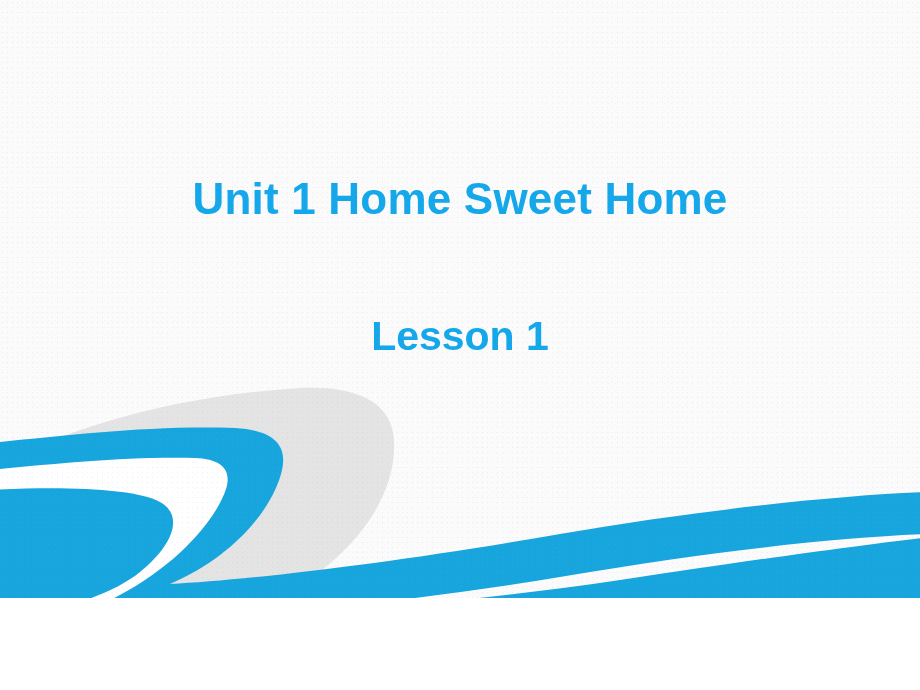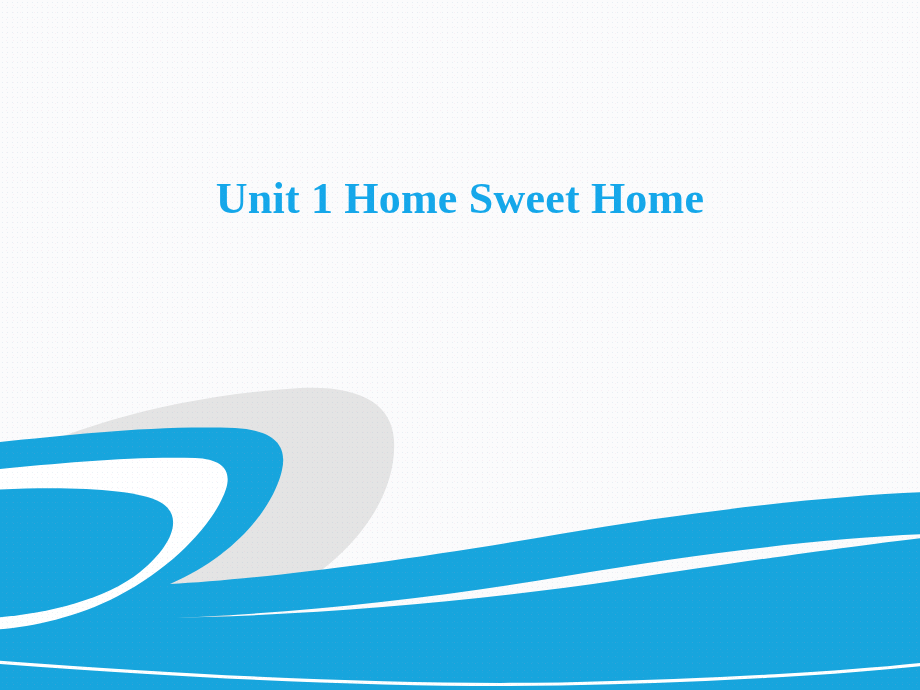--- a/index.html
+++ b/index.html
@@ -4,24 +4,24 @@
 <title>Slide</title>
 <style>
   html, body {
     margin: 0;
     padding: 0;
     background: #ffffff;
   }
   .slide {
     position: relative;
     width: 920px;
-    height: 690px;
+    height: 598px;
     overflow: hidden;
     background: #fbfbfc;
-    font-family: Liberation Serif, serif;
+    font-family: Liberation Sans, sans-serif;
   }
   
   .noise {
     position: absolute;
     inset: 0;
     pointer-events: none;
     z-index: 5;
     opacity: .55;
     background-image:
       radial-gradient(rgba(120,170,210,.28) .6px, transparent .7px),
@@ -115,16 +115,17 @@
              C 104,601 40,615 -10,618
              Z"></path>
 
     <path fill="none" stroke="#ffffff" stroke-width="3.2" d="M -5,662
              C 180,676 380,687 560,684
              C 720,681 850,672 925,664"></path>
   </svg>
 
   <div class="text-layer">
     <div class="title">Unit 1 Home Sweet Home</div>
+    <div class="subtitle">Lesson 1</div>
   </div>
 
   <div class="noise"></div>
 </div>
 
 </body></html>

